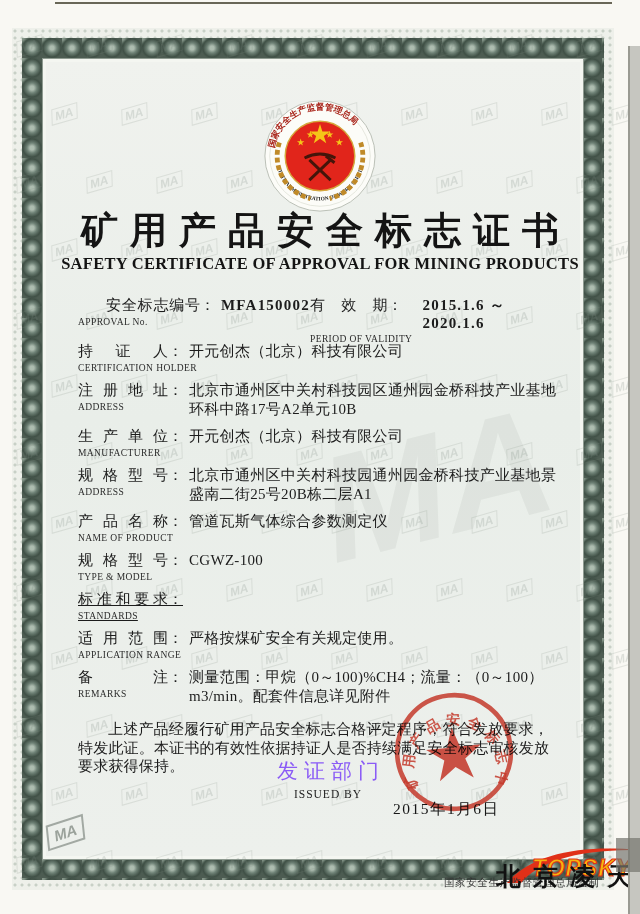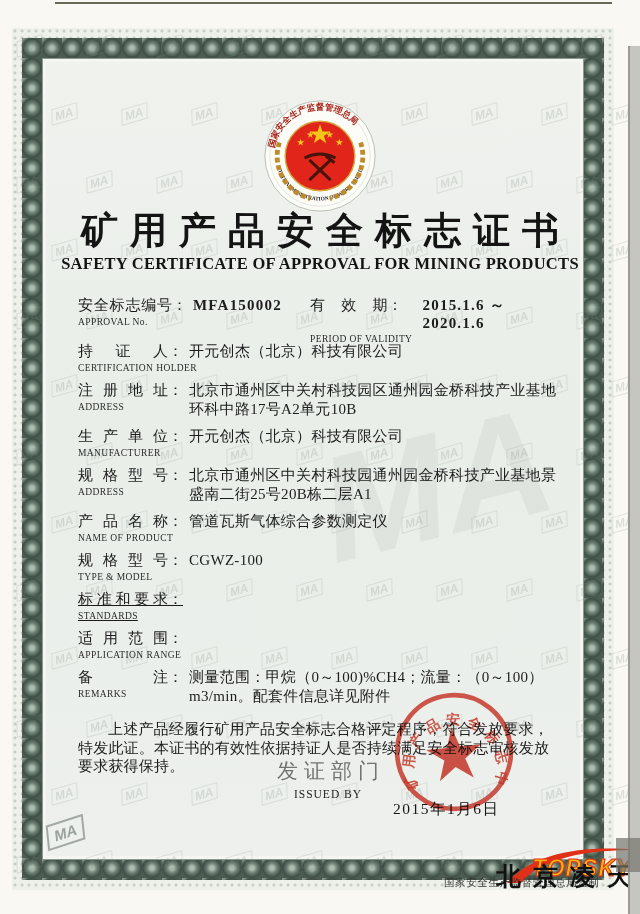--- a/index.html
+++ b/index.html
@@ -50,37 +50,37 @@
       font-size:37px;font-weight:bold;letter-spacing:12px;padding-left:12px;box-sizing:border-box;color:#141414;}
   .subtitle{position:absolute;left:0;top:254px;width:640px;text-align:center;
       font-size:16.5px;font-weight:bold;letter-spacing:.3px;color:#141414;}
 
   
   .hdr{position:absolute;left:78px;top:296px;width:482px;display:flex;}
   .hdr-left{width:232px;flex:none;}
   .hdr-right{flex:1;}
   .lab-line{display:flex;align-items:baseline;font-size:15px;}
   .lab-txt{display:inline-block;text-align:justify;text-align-last:justify;}
-  .lab-w94{width:94px;} .lab-w82{width:82px;} .lab-w90{width:90px;}
+  .lab-w94{width:94px;margin-left:28px;} .lab-w82{width:82px;} .lab-w90{width:90px;}
   .hdr .val{margin-left:6px;letter-spacing:1.2px;font-weight:600;}
   .hdr-right .val{margin-left:20px;}
   .en-label{font-size:9.5px;letter-spacing:.4px;color:#2b2b2b;margin-top:2px;white-space:nowrap;}
 
   
   .fields{position:absolute;left:78px;top:342px;width:484px;}
   .frow{display:flex;align-items:flex-start;margin-bottom:8px;}
   .frow.gap-top{margin-top:7px;text-decoration:underline;}
   .frow .lab{width:106px;flex:none;font-size:15px;}
   .frow .val{flex:1;margin-left:5px;font-size:15px;line-height:19px;letter-spacing:.3px;}
   .colon{font-size:15px;}
 
   .statement{margin-top:14px;font-size:15px;line-height:18.5px;text-indent:2em;letter-spacing:.2px;}
 
   .issued{position:absolute;left:238px;top:757px;width:180px;text-align:center;}
-  .issued-zh{font-size:21px;letter-spacing:6px;padding-left:6px;color:#737373;}
+  .issued-zh{font-size:21px;letter-spacing:6px;padding-left:6px;color:#8b5cf6;}
   .issued-en{font-size:11.5px;letter-spacing:1px;margin-top:3px;color:#222;}
   .issue-date{position:absolute;left:393px;top:799px;font-size:15.5px;letter-spacing:1.5px;color:#171717;}
 
   
   .seal{position:absolute;left:392px;top:690px;width:124px;height:124px;z-index:3;
         mix-blend-mode:multiply;transform:rotate(-6deg);}
 
   
   .topsky{position:absolute;left:505px;top:843px;width:135px;height:44px;z-index:7;}
   .supervisor{position:absolute;left:444px;top:876px;font-size:10.5px;letter-spacing:.6px;
@@ -355,20 +355,21 @@
       </div>
 
       <div class="frow">
         <div class="lab">
             <div class="lab-line">
               <span class="lab-txt lab-w90">适用范围</span>
               <span class="colon">：</span>
             </div>
           <div class="en-label">APPLICATION RANGE</div>
           </div>
+        <div class="val">严格按煤矿安全有关规定使用。</div>
       </div>
 
       <div class="frow">
         <div class="lab">
             <div class="lab-line">
               <span class="lab-txt lab-w90">备注</span>
               <span class="colon">：</span>
             </div>
           <div class="en-label">REMARKS</div>
           </div>

